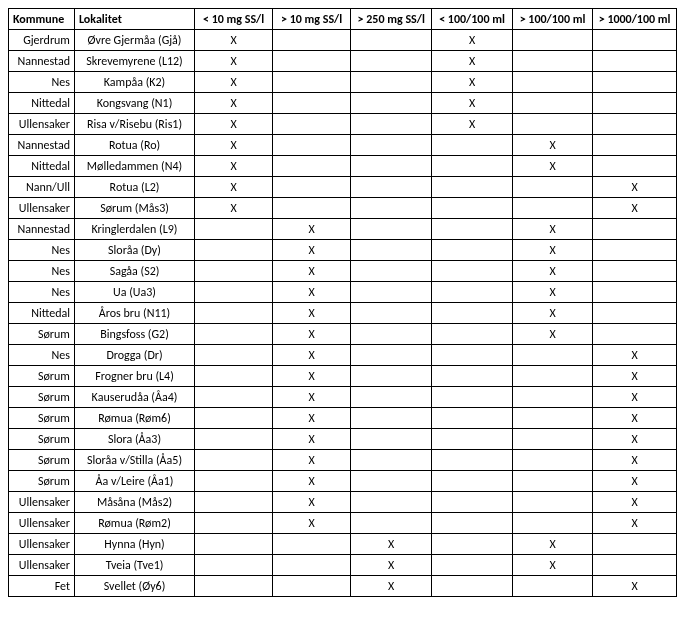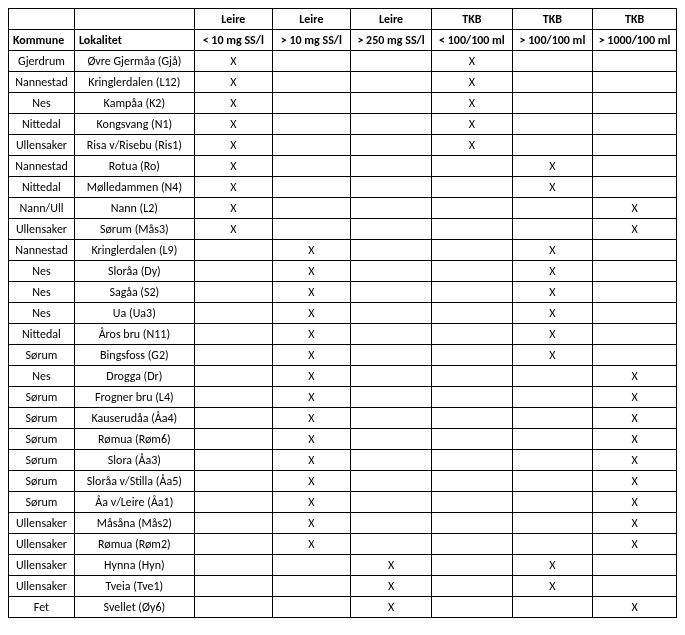--- a/index.html
+++ b/index.html
@@ -15,43 +15,33 @@
     table-layout: fixed;
   }
   th, td {
     border: 1px solid #000;
     padding: 2px 4px;
     height: 16px;
     overflow: hidden;
     white-space: nowrap;
     text-overflow: clip;
   }
-  .col-kommune { width: 62px; text-align: center; }
+  .col-kommune { width: 62px; text-align: right; }
   .col-lokalitet { width: 128px; text-align: center; }
   .col-data { width: 78px; text-align: center; }
   th { font-weight: bold; }
   .hdr-left { text-align: left; margin-left: 36px; }
   .hdr-center { text-align: center; }
 </style>
 </head>
 <body>
 
 <table>
   <thead>
     <tr>
-      <th class="col-kommune hdr-left"></th>
-      <th class="col-lokalitet hdr-left"></th>
-      <th class="col-data hdr-center">Leire</th>
-      <th class="col-data hdr-center">Leire</th>
-      <th class="col-data hdr-center">Leire</th>
-      <th class="col-data hdr-center">TKB</th>
-      <th class="col-data hdr-center">TKB</th>
-      <th class="col-data hdr-center">TKB</th>
-    </tr>
-    <tr>
       <th class="col-kommune hdr-left">Kommune</th>
       <th class="col-lokalitet hdr-left">Lokalitet</th>
       <th class="col-data hdr-center">&lt; 10 mg SS/l</th>
       <th class="col-data hdr-center">&gt; 10 mg SS/l</th>
       <th class="col-data hdr-center">&gt; 250 mg SS/l</th>
       <th class="col-data hdr-center">&lt; 100/100 ml</th>
       <th class="col-data hdr-center">&gt; 100/100 ml</th>
       <th class="col-data hdr-center">&gt; 1000/100 ml</th>
     </tr>
   </thead>
@@ -61,21 +51,21 @@
         <td class="col-lokalitet">Øvre Gjermåa (Gjå)</td>
         <td class="col-data">X</td>
         <td class="col-data"></td>
         <td class="col-data"></td>
         <td class="col-data">X</td>
         <td class="col-data"></td>
         <td class="col-data"></td>
       </tr>
       <tr>
         <td class="col-kommune">Nannestad</td>
-        <td class="col-lokalitet">Kringlerdalen (L12)</td>
+        <td class="col-lokalitet">Skrevemyrene (L12)</td>
         <td class="col-data">X</td>
         <td class="col-data"></td>
         <td class="col-data"></td>
         <td class="col-data">X</td>
         <td class="col-data"></td>
         <td class="col-data"></td>
       </tr>
       <tr>
         <td class="col-kommune">Nes</td>
         <td class="col-lokalitet">Kampåa (K2)</td>
@@ -121,21 +111,21 @@
         <td class="col-lokalitet">Mølledammen (N4)</td>
         <td class="col-data">X</td>
         <td class="col-data"></td>
         <td class="col-data"></td>
         <td class="col-data"></td>
         <td class="col-data">X</td>
         <td class="col-data"></td>
       </tr>
       <tr>
         <td class="col-kommune">Nann/Ull</td>
-        <td class="col-lokalitet">Nann (L2)</td>
+        <td class="col-lokalitet">Rotua (L2)</td>
         <td class="col-data">X</td>
         <td class="col-data"></td>
         <td class="col-data"></td>
         <td class="col-data"></td>
         <td class="col-data"></td>
         <td class="col-data">X</td>
       </tr>
       <tr>
         <td class="col-kommune">Ullensaker</td>
         <td class="col-lokalitet">Sørum (Mås3)</td>

